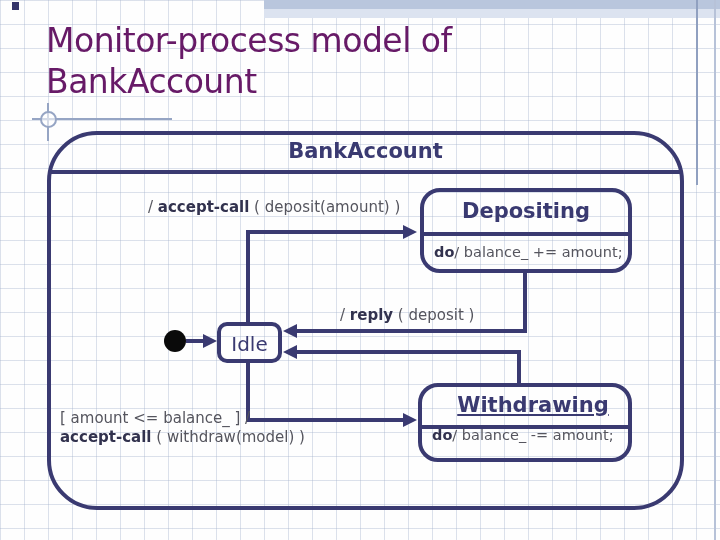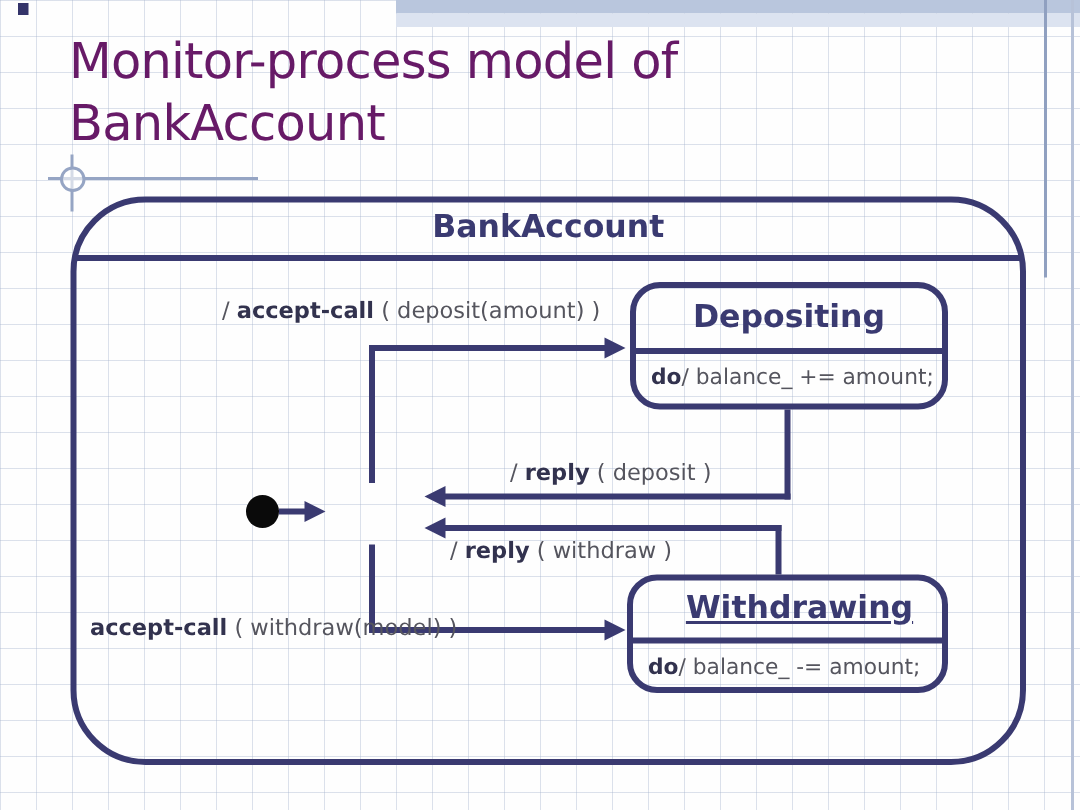--- a/index.html
+++ b/index.html
@@ -67,48 +67,51 @@
   <div class="abs orn-c"></div>
 
   <div class="abs frame"></div>
   <div class="abs machine-title">BankAccount</div>
   <div class="abs machine-divider"></div>
 
   <div class="abs init-dot"></div>
   <div class="abs edge" style="left:186px;top:339px;width:20px;height:4px;"></div>
   <div class="abs arr arr-r" style="left:203px;top:334px;"></div>
 
+  <div class="abs state" style="left:217px;top:322px;width:65px;height:41px;border-radius:10px;">
+    <div class="idle-label" style="position:absolute;left:0;right:0;top:6px;text-align:center;">Idle</div>
+  </div>
 
   <div class="abs state" style="left:420px;top:188px;width:212px;height:85px;">
     <div class="state-title" style="position:absolute;left:0;right:0;top:7px;">Depositing</div>
     <div class="divider" style="top:40px;"></div>
     <div class="do-line" style="top:52px;"><span class="kw">do</span><span>/ balance_ += amount;</span></div>
   </div>
 
   <div class="abs state" style="left:418px;top:383px;width:214px;height:79px;">
     <div class="state-title" style="position:absolute;left:16px;right:0;top:6px;text-decoration:underline;">Withdrawing</div>
     <div class="divider" style="top:38px;"></div>
-    <div class="do-line" style="top:50px;"><span class="kw">do</span><span>/ balance_ -= amount;</span></div>
+    <div class="do-line" style="top:40px;"><span class="kw">do</span><span>/ balance_ -= amount;</span></div>
   </div>
 
   <div class="abs edge" style="left:246px;top:232px;width:4px;height:90px;"></div>
   <div class="abs edge" style="left:246px;top:230px;width:158px;height:4px;"></div>
   <div class="abs arr arr-r" style="left:403px;top:225px;"></div>
   <div class="abs elabel" style="left:148px;top:198px;"><span>/ </span><span class="kw">accept-call</span><span> ( deposit(amount) )</span></div>
 
   <div class="abs edge" style="left:523px;top:273px;width:4px;height:60px;"></div>
   <div class="abs edge" style="left:294px;top:329px;width:233px;height:4px;"></div>
   <div class="abs arr arr-l" style="left:283px;top:324px;"></div>
   <div class="abs elabel" style="left:300px;top:306px;margin-left:40px;"><span>/ </span><span class="kw">reply</span><span> ( deposit )</span></div>
 
   <div class="abs edge" style="left:517px;top:350px;width:4px;height:33px;"></div>
   <div class="abs edge" style="left:294px;top:350px;width:227px;height:4px;"></div>
   <div class="abs arr arr-l" style="left:283px;top:345px;"></div>
-  <div class="abs elabel" style="left:300px;top:358px;"><span>/ </span><span class="kw">reply</span><span> ( withdraw )</span></div>
 
   <div class="abs edge" style="left:246px;top:363px;width:4px;height:59px;"></div>
   <div class="abs edge" style="left:246px;top:418px;width:158px;height:4px;"></div>
   <div class="abs arr arr-r" style="left:403px;top:413px;"></div>
   <div class="abs elabel" style="left:60px;top:409px;line-height:19px;">
+    <div>[ amount &lt;= balance_ ] /</div>
     <div><span class="kw">accept-call</span><span> ( withdraw(model) )</span></div>
   </div>
 
 </div>
 
 </body></html>

